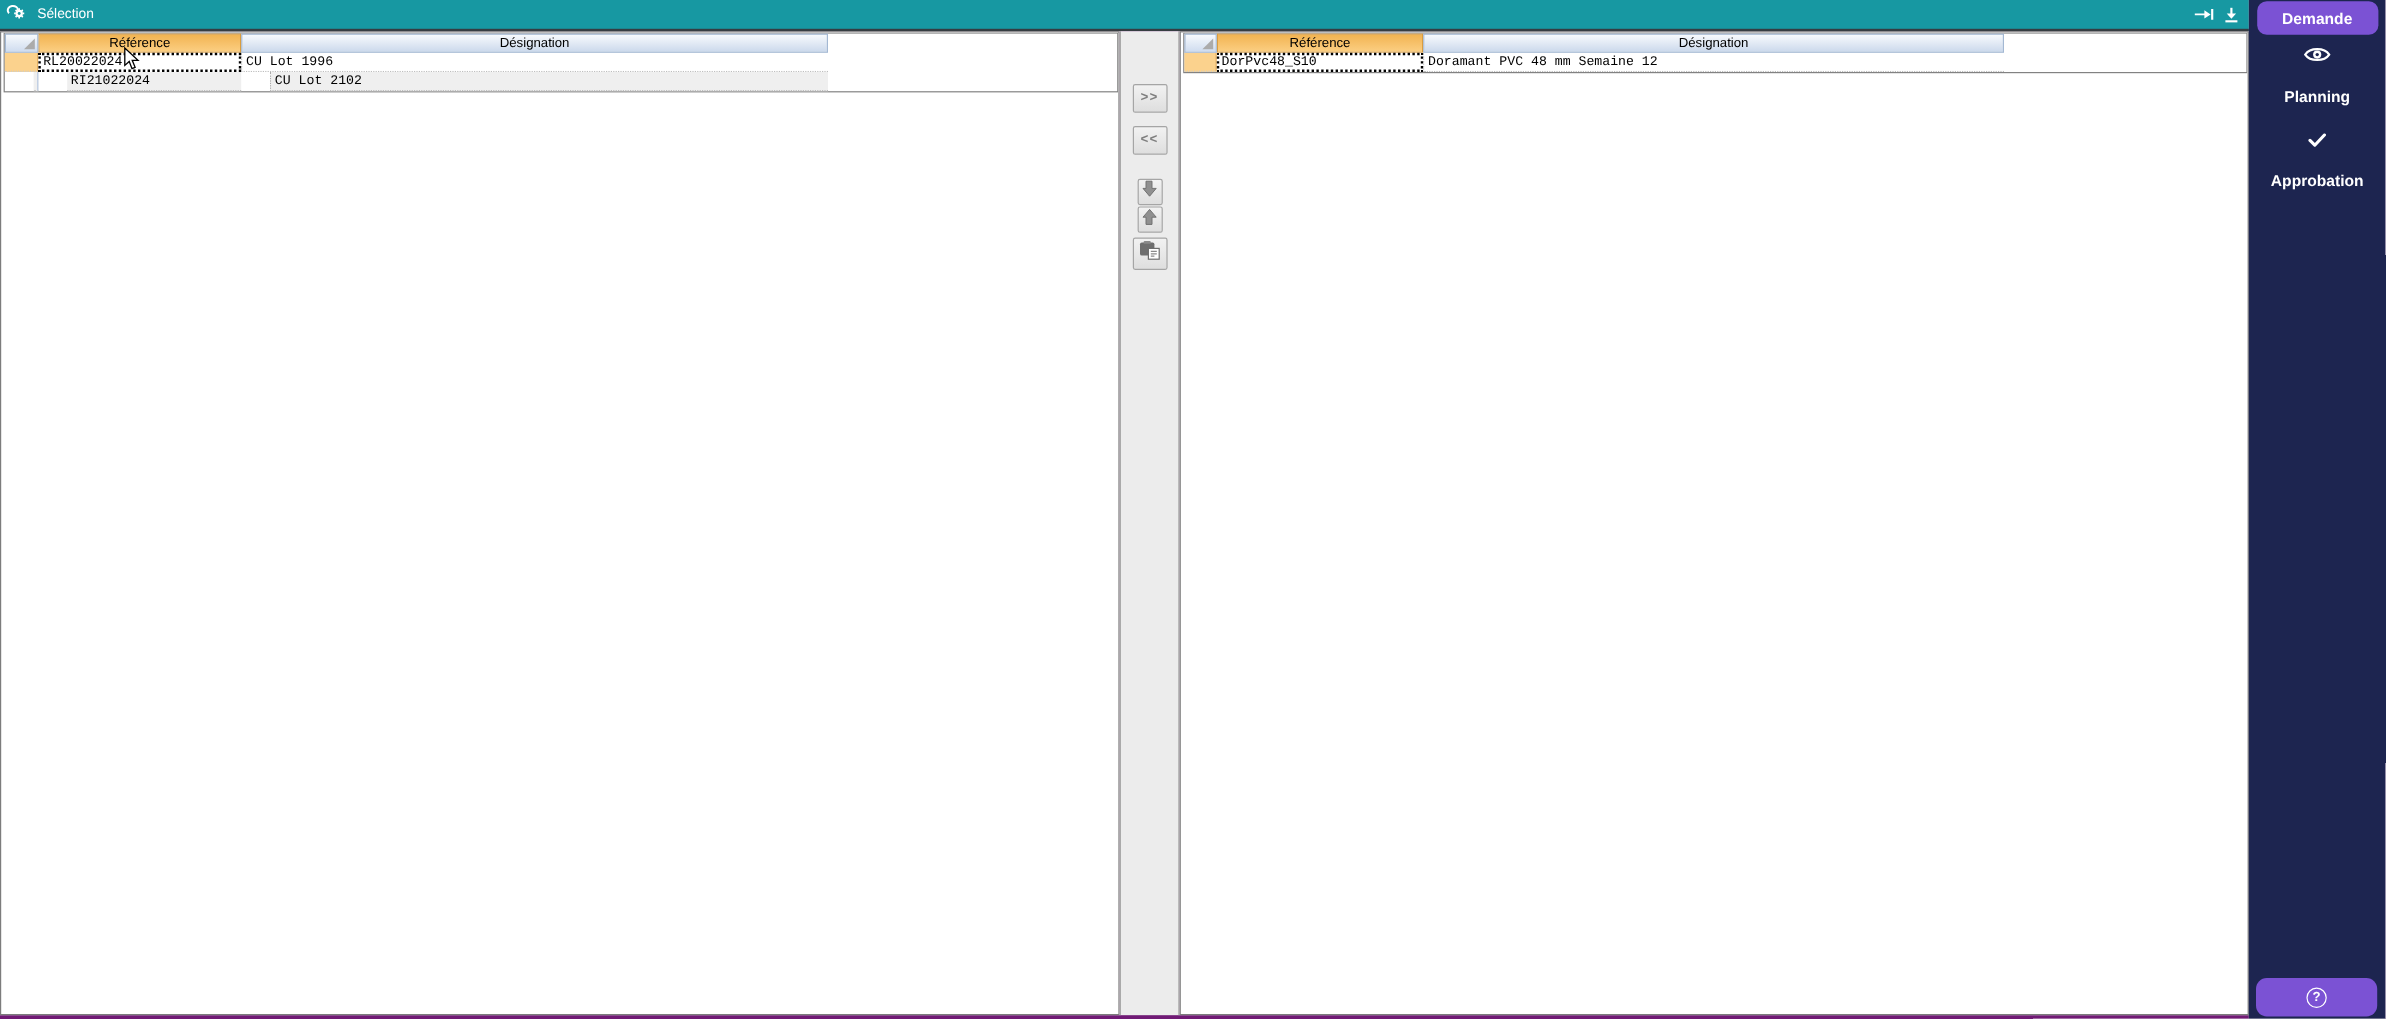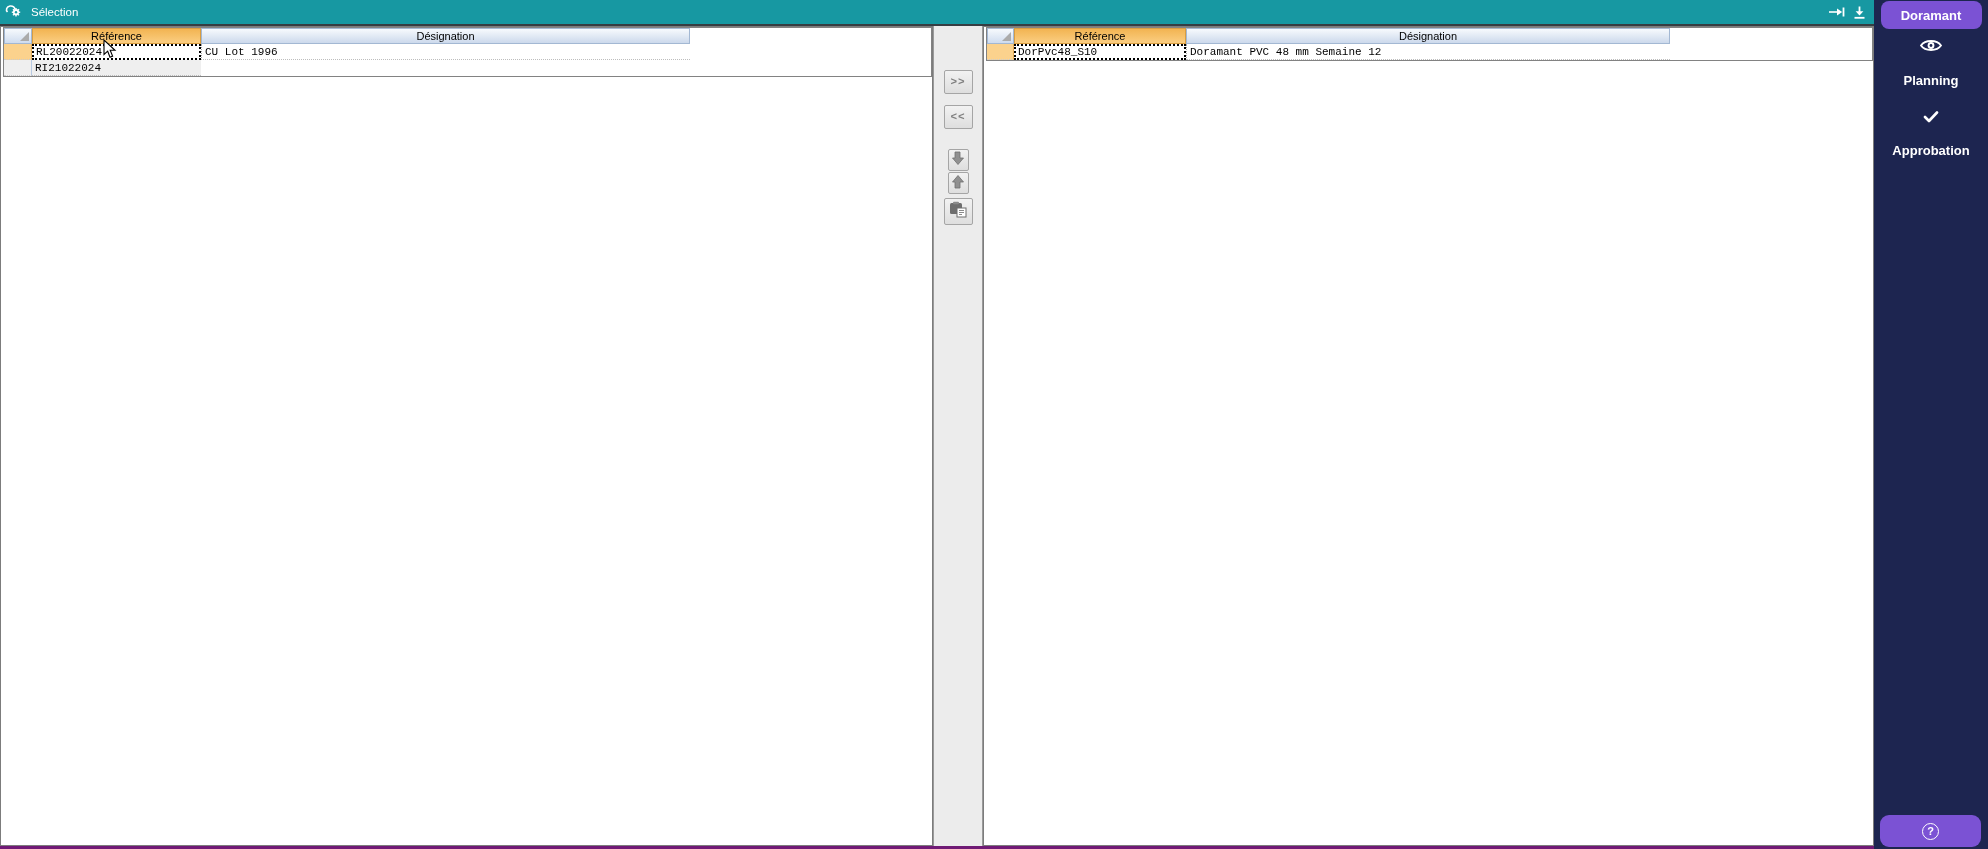--- a/index.html
+++ b/index.html
@@ -34,21 +34,21 @@
     border-left:9px solid transparent; border-bottom:9px solid #ababab; }
   .h-orange { background:linear-gradient(#f2b452,#fbce82); border:1px solid #d99d40; }
   .h-blue { background:linear-gradient(#f7fafd,#ccd9ec); border:1px solid #a3b8d3; }
   .cell { height:16px; font-size:11px; display:flex; align-items:center; padding-left:3px;
     white-space:nowrap; overflow:hidden;font-family:Liberation Mono, monospace; }
   .ind { border-bottom:1px dotted #cccccc; }
   .ind-orange { background:#fbd28d; border-right:1px solid #e2ab59; }
   .ind-blue { background:#dbe6f5; border-right:1px solid #b7c9e2; }
   .cell-sel { background:#fff; border:2px dotted #000; padding-left:2px; }
   .cell-plain { border-bottom:1px dotted #bdbdbd; border-left:1px dotted #a8a8a8; }
-  .row-alt { background:#efefef; }
+  .row-alt { background:#efefef;margin-left:24px; }
 
   
   .xferbtn { background:linear-gradient(#f2f2f2,#dedede); border:1px solid #a5a5a5;
     border-radius:2px; color:#7f7f7f; display:flex; align-items:center; justify-content:center;
     cursor:pointer; }
   .btn-chev { width:29px; height:24px; font-size:11px; font-weight:bold; letter-spacing:1px;
     font-family:"Liberation Mono", monospace; }
   .btn-move { width:21px; height:22px; }
   .btn-copy { width:29px; height:27px; }
   .mt1 { margin-top:44px; } .mt2 { margin-top:11px; } .mt3 { margin-top:20px; }
@@ -123,20 +123,21 @@
           <div class="hcell h-corner"></div>
           <div class="hcell h-orange">Référence</div>
           <div class="hcell h-blue">Désignation</div>
 
           <div class="cell ind ind-orange"></div>
           <div class="cell cell-sel">RL20022024</div>
           <div class="cell cell-plain">CU Lot 1996</div>
 
           <div class="cell ind ind-blue row-alt"></div>
           <div class="cell cell-plain row-alt" style="border-left:none;">RI21022024</div>
+          <div class="cell cell-plain row-alt">CU Lot 2102</div>
         </div>
       </div>
 
       <div class="strip">
         <div class="xferbtn btn-chev mt1">&gt;&gt;</div>
         <div class="xferbtn btn-chev mt2">&lt;&lt;</div>
         <div class="xferbtn btn-move mt3">
           <span>
             <svg width="14" height="15" viewBox="0 0 14 15">
               <path d="M4 1 h5 v6 h3.5 L7 13.5 L1.5 7 H4 Z" fill="#909090" stroke="#6f6f6f" stroke-width="0.8"></path>
@@ -173,21 +174,21 @@
           <div class="cell ind ind-orange"></div>
           <div class="cell cell-sel">DorPvc48_S10</div>
           <div class="cell cell-plain">Doramant PVC 48 mm Semaine 12</div>
         </div>
       </div>
 
     </div>
   </div>
 
   <div class="sidebar">
-    <div class="demande-btn">Doramant</div>
+    <div class="demande-btn">Demande</div>
 
     <div class="nav-item nav-planning">
       <span>
         <svg width="24" height="15" viewBox="0 0 24 15">
           <path d="M2 7.5 C6 1.5 18 1.5 22 7.5 C18 13.5 6 13.5 2 7.5 Z" fill="none" stroke="#fff" stroke-width="1.8"></path>
           <circle cx="12" cy="7.5" r="3.4" fill="#fff"></circle>
           <circle cx="12" cy="7.5" r="1.4" fill="#1d2550"></circle>
         </svg>
       </span>
       <span>Planning</span>

